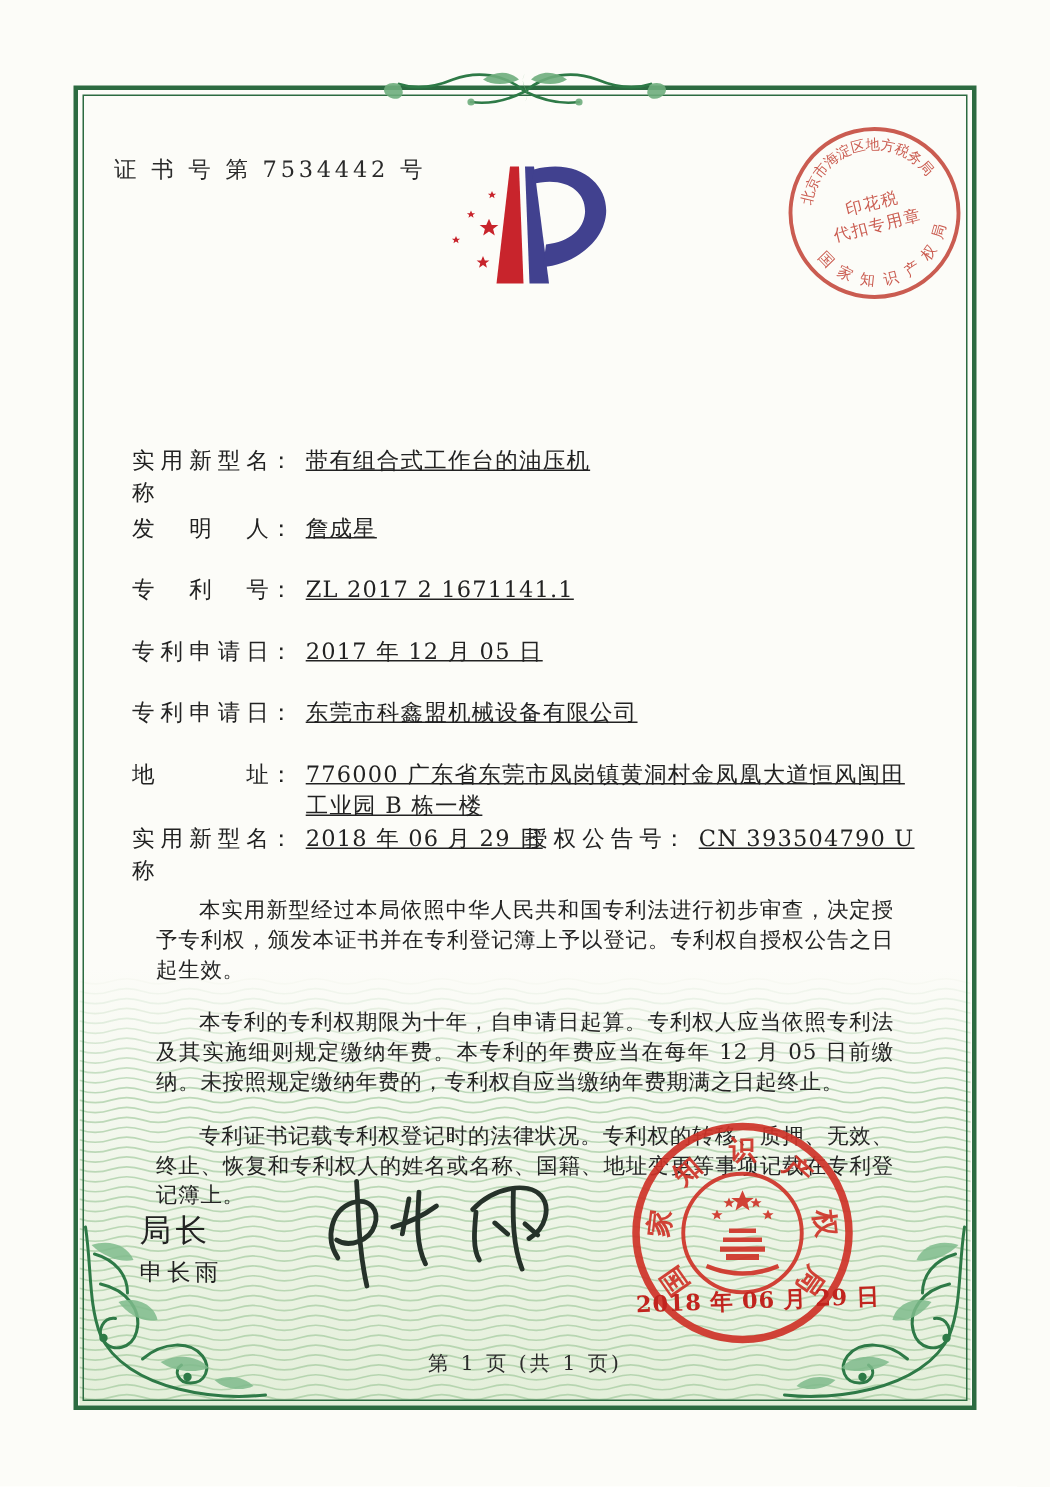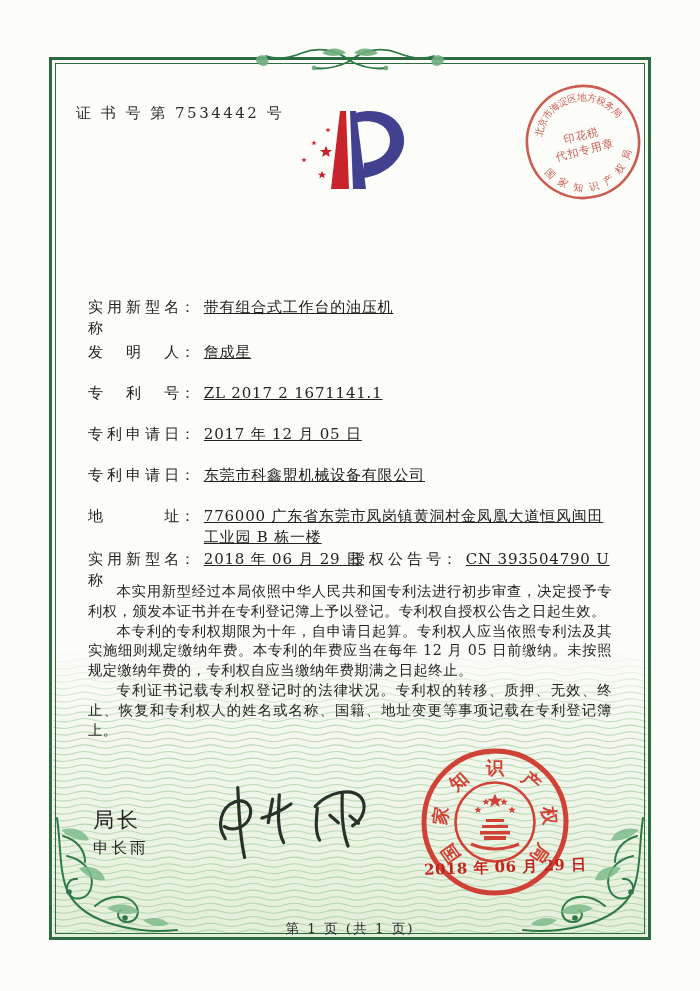--- a/index.html
+++ b/index.html
@@ -39,33 +39,33 @@
   .frow{ position:absolute; left:0; right:0; letter-spacing:0.8px; line-height:21px; }
   .flabel{ display:inline-block; width:92px; text-align:justify; text-align-last:justify; vertical-align:top; }
   .fcolon{ display:inline-block; padding-right:8px; vertical-align:top; }
   .fvalue{ display:inline-block; vertical-align:top; max-width:440px;text-decoration:underline; }
   .grant-right{ position:absolute; left:262px; top:0; white-space:nowrap; }
   
   .paras{
     position:absolute; left:88px; width:524px; top:582px; z-index:4;
     font-size:14.3px; line-height:19.8px; letter-spacing:0.5px; text-align:justify; color:#242424;
   }
-  .paras p{ margin:0; text-indent:2em; }
+  .paras p{ margin:16px; text-indent:2em; }
   
   .signer-title{ position:absolute; left:93px; top:806px; font-size:21px; letter-spacing:3px; z-index:4; }
   .signer-name{ position:absolute; left:93px; top:838px; font-size:15.5px; letter-spacing:3px; z-index:4; }
   .signature{ position:absolute; left:196px; top:776px; z-index:6; transform:rotate(-4deg); }
   
   .seal{ position:absolute; left:410px; top:737px; z-index:5; opacity:.92; }
   .seal-date{
     position:absolute; left:424px; top:858px; z-index:6; color:#c1241e;
     font-size:15px; font-weight:bold; letter-spacing:0.5px; transform:rotate(-2deg);
   }
   
-  .footer{ position:absolute; left:0; right:0; top:920px; text-align:center; font-size:13.5px; letter-spacing:2px; color:#2b2b2b; z-index:4; }
+  .footer{ position:absolute; left:0; right:0; top:900px; text-align:center; font-size:13.5px; letter-spacing:2px; color:#2b2b2b; z-index:4; }
   svg text{ font-family:"DejaVu Serif","Liberation Serif",serif; }
   .stamp-center{ font-size:11px; letter-spacing:1px; text-anchor:middle; }
 </style>
 </head>
 <body>
 
 <div class="page">
 
   <div class="border-outer">
     <div class="border-inner"></div>

